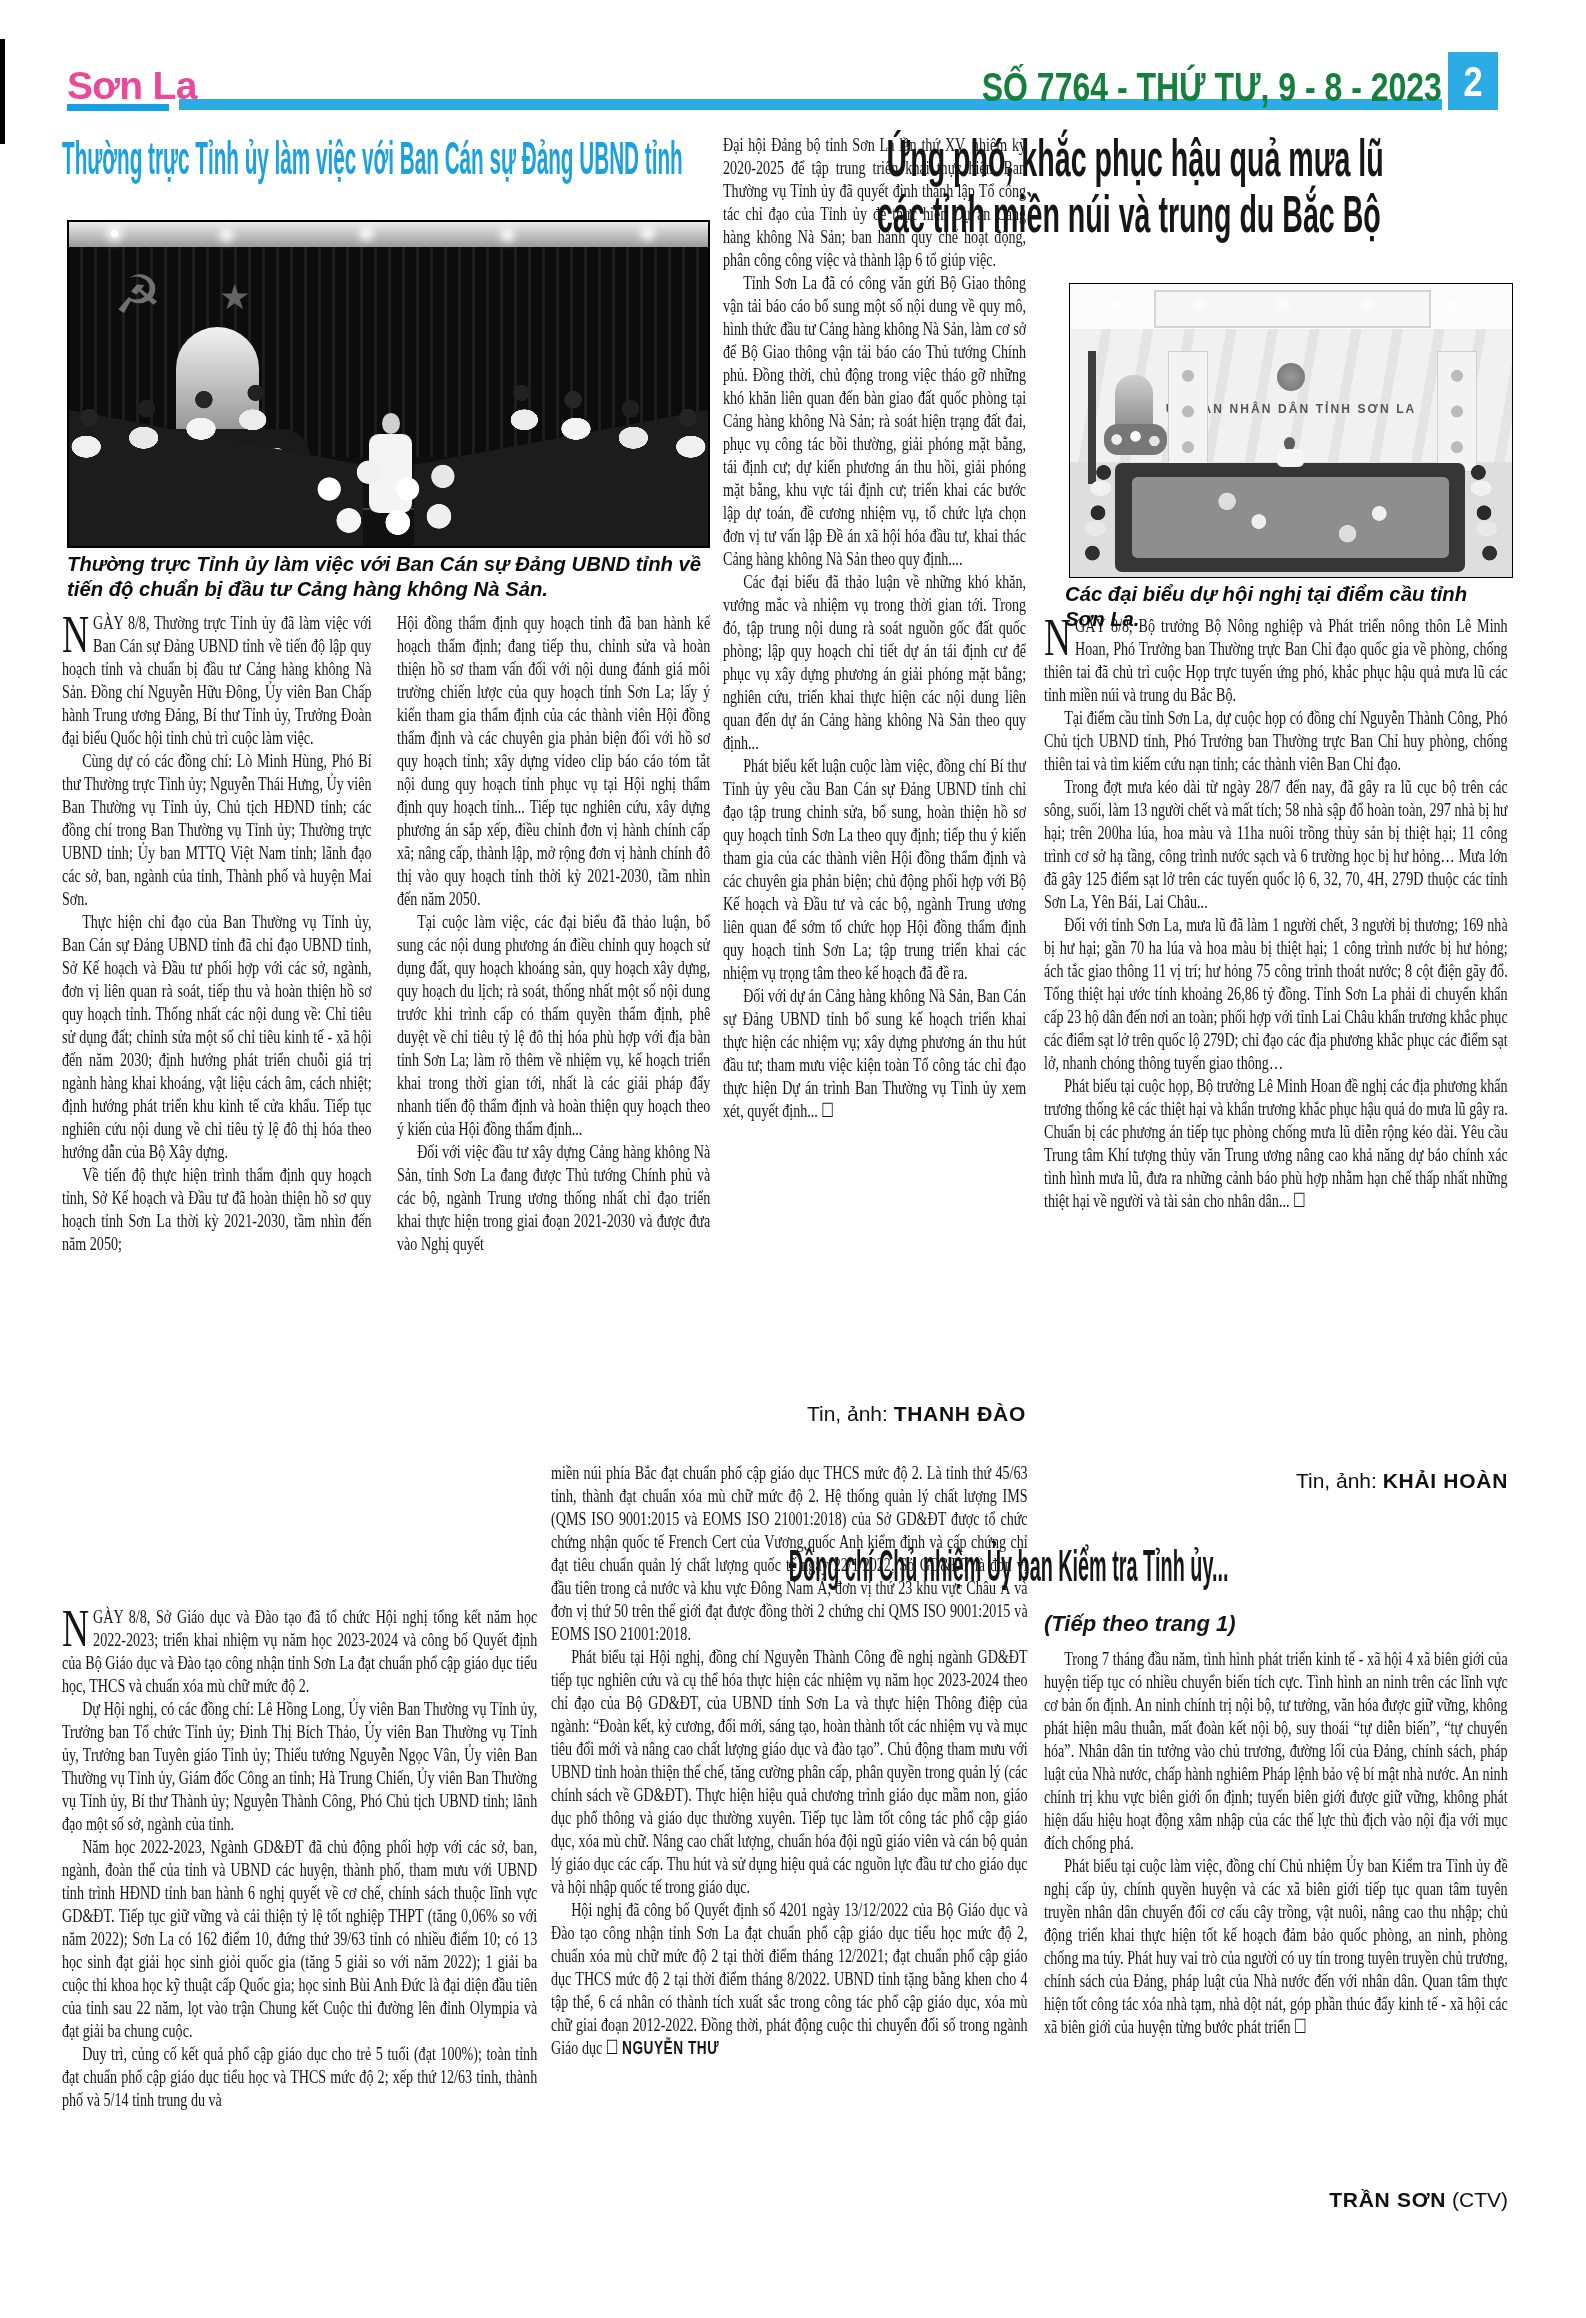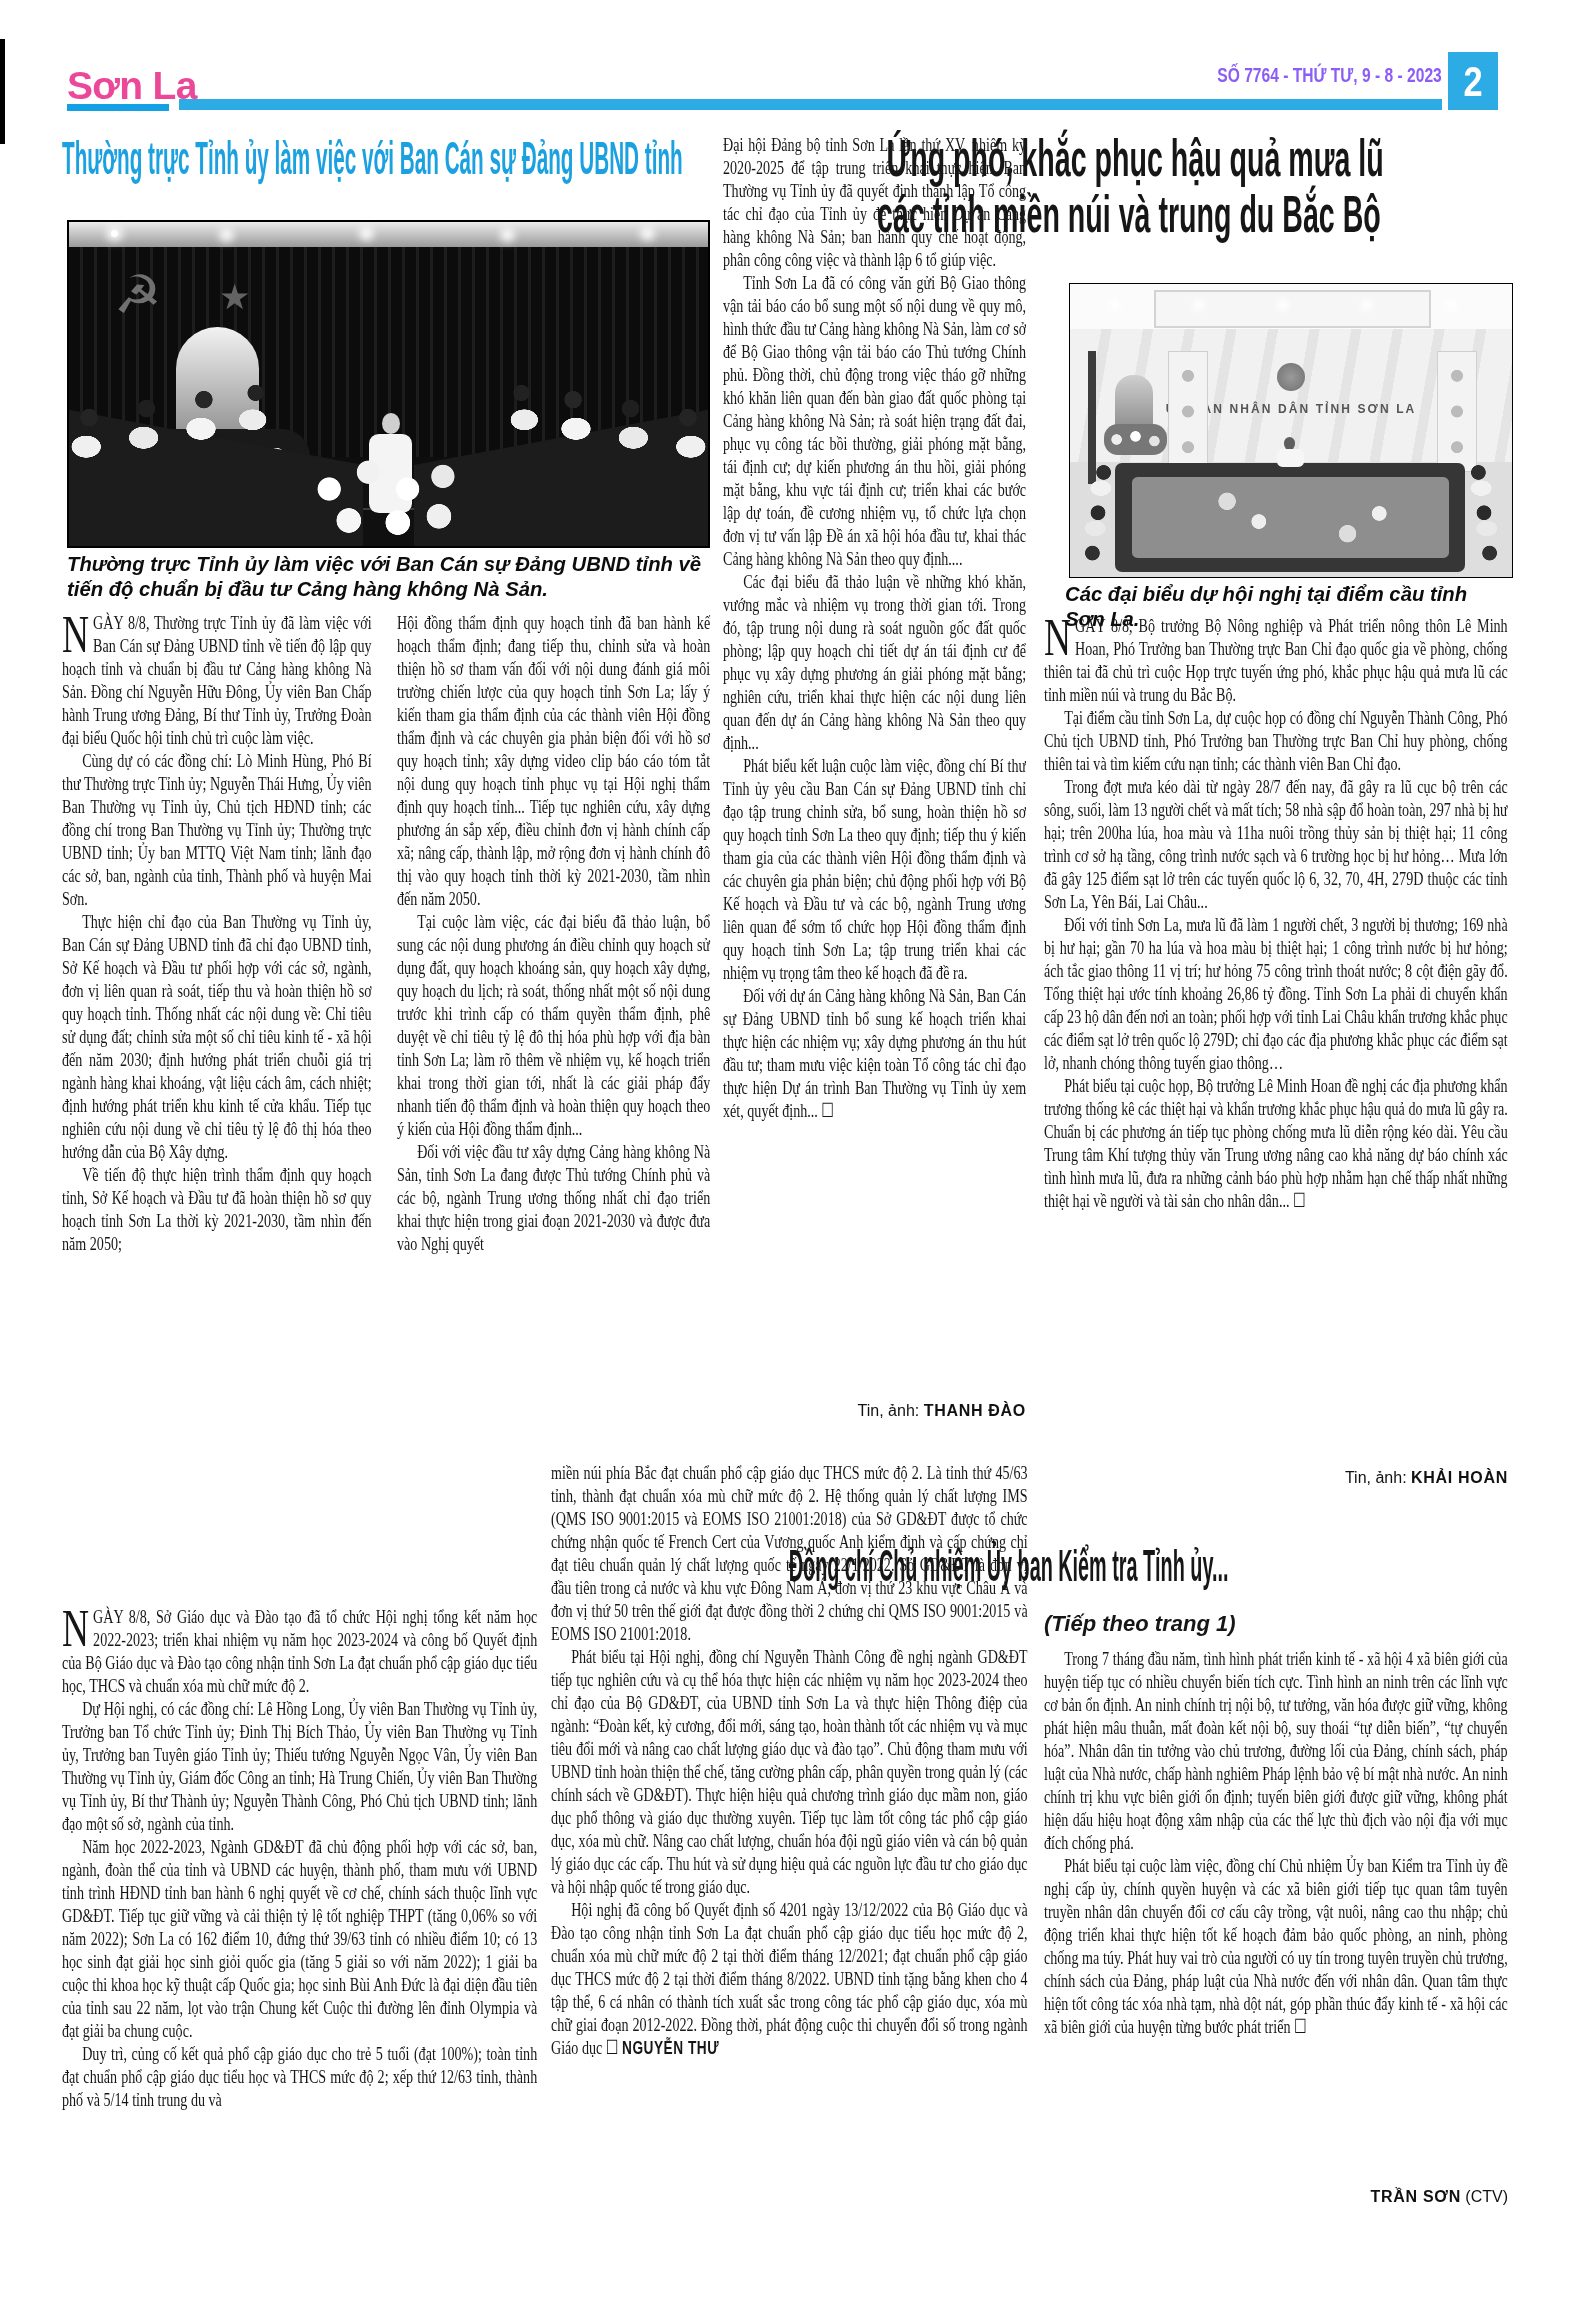--- a/index.html
+++ b/index.html
@@ -6,21 +6,21 @@
   .page{position:relative;width:1587px;height:2319px;background:#fff;overflow:hidden;
         font-family:"Liberation Serif","DejaVu Serif",serif;color:#161616;}
   .abs{position:absolute;}
   
   .print-mark{left:0;top:39px;width:4.9px;height:105px;background:#000;}
   .brand{left:67px;top:64px;font-family:"Liberation Sans","DejaVu Sans",sans-serif;
          font-weight:bold;font-size:39px;color:#ec4899;letter-spacing:-0.7px;}
   .brand-underline{left:67px;top:104px;width:102px;height:7px;background:#14a0e4;}
   .head-bar{left:179px;top:99px;width:1263px;height:11.2px;background:#2cabe4;}
   .issue{left:806px;top:64px;width:636px;text-align:right;font-family:"Liberation Sans",sans-serif;
-         font-weight:bold;font-size:20px;color:#8b5cf6;}
+         font-weight:bold;font-size:41px;color:#15803d;}
   .issue>span{display:inline-block;white-space:nowrap;transform:scaleX(.78);transform-origin:100% 50%;}
   .pagenum-box{left:1448px;top:52px;width:50px;height:58px;background:#2cabe4;display:flex;
                align-items:center;justify-content:center;}
   .pagenum-box span{font-family:"Liberation Sans",sans-serif;font-weight:bold;font-size:43px;color:#fff;
                     transform:scaleX(.8);}
   
   .hl-line{display:flex;justify-content:flex-end;align-items:center;}
   .hl-line>span{white-space:nowrap;font-family:"Liberation Sans","DejaVu Sans",sans-serif;font-weight:bold;}
   .hl1{left:62px;top:130px;width:648px;height:56px;justify-content:flex-start;}
   .hl1>span{font-size:46px;color:#1ba1e0;transform:scaleX(.45);transform-origin:0 50%;}
@@ -32,21 +32,21 @@
   .hl3a>span,.hl3b>span{font-size:59px;color:#161616;transform:scaleX(.53);}
   .hl4{left:1044px;top:1536px;width:464px;height:59px;}
   .hl4>span{font-size:45px;color:#161616;transform:scaleX(.44);}
   .subhead{left:1044px;top:1611px;width:464px;text-align:left;
            font-family:"Liberation Sans",sans-serif;font-weight:bold;font-style:italic;font-size:22px;}
   
   .caption{font-family:"Liberation Sans","DejaVu Sans",sans-serif;font-weight:bold;font-style:italic;
            font-size:20.3px;line-height:25px;color:#0d0d0d;}
   .cap1{left:67px;top:552px;width:639px;}
   .cap2{left:1065px;top:582px;width:445px;}
-  .byline{font-family:"Liberation Sans",sans-serif;font-size:16px;text-align:right;color:#111;}
+  .byline{font-family:"Liberation Sans",sans-serif;font-size:21px;text-align:right;color:#111;}
   .byline b{letter-spacing:0.7px;}
   .by1{left:723px;top:1402px;width:303px;}
   .by2{left:1044px;top:1469px;width:464px;}
   .by4{left:1044px;top:2188px;width:464px;}
   
   .col{font-size:19.6px;line-height:23px;text-align:justify;transform:scaleX(.72);
        transform-origin:0 0;overflow:hidden;}
   .col p{margin:0;text-indent:28px;}
   .col p.lead{text-indent:0;}
   .col p.cont{text-indent:0;}

